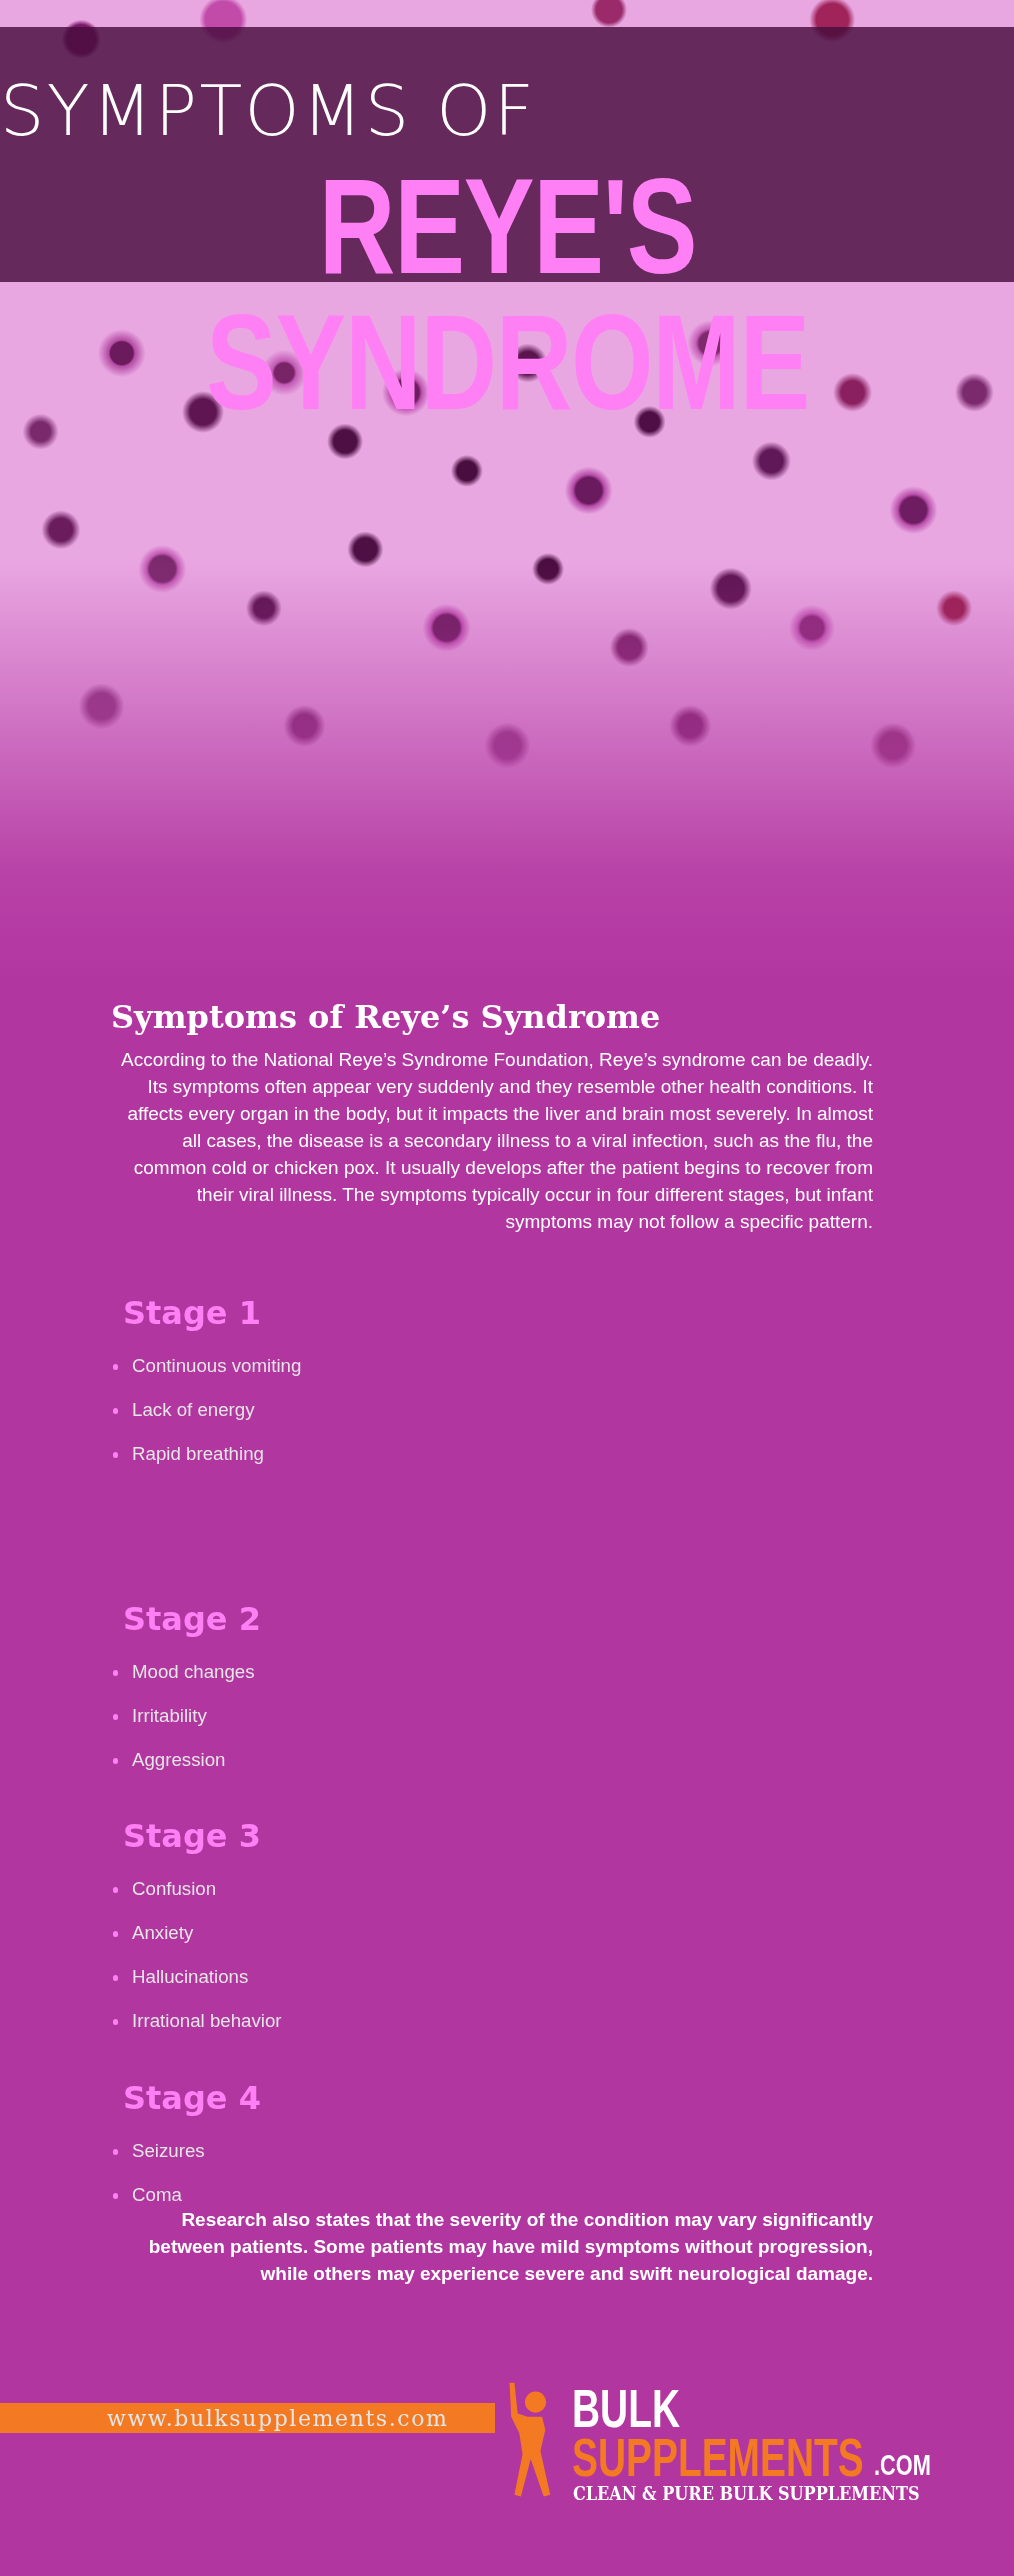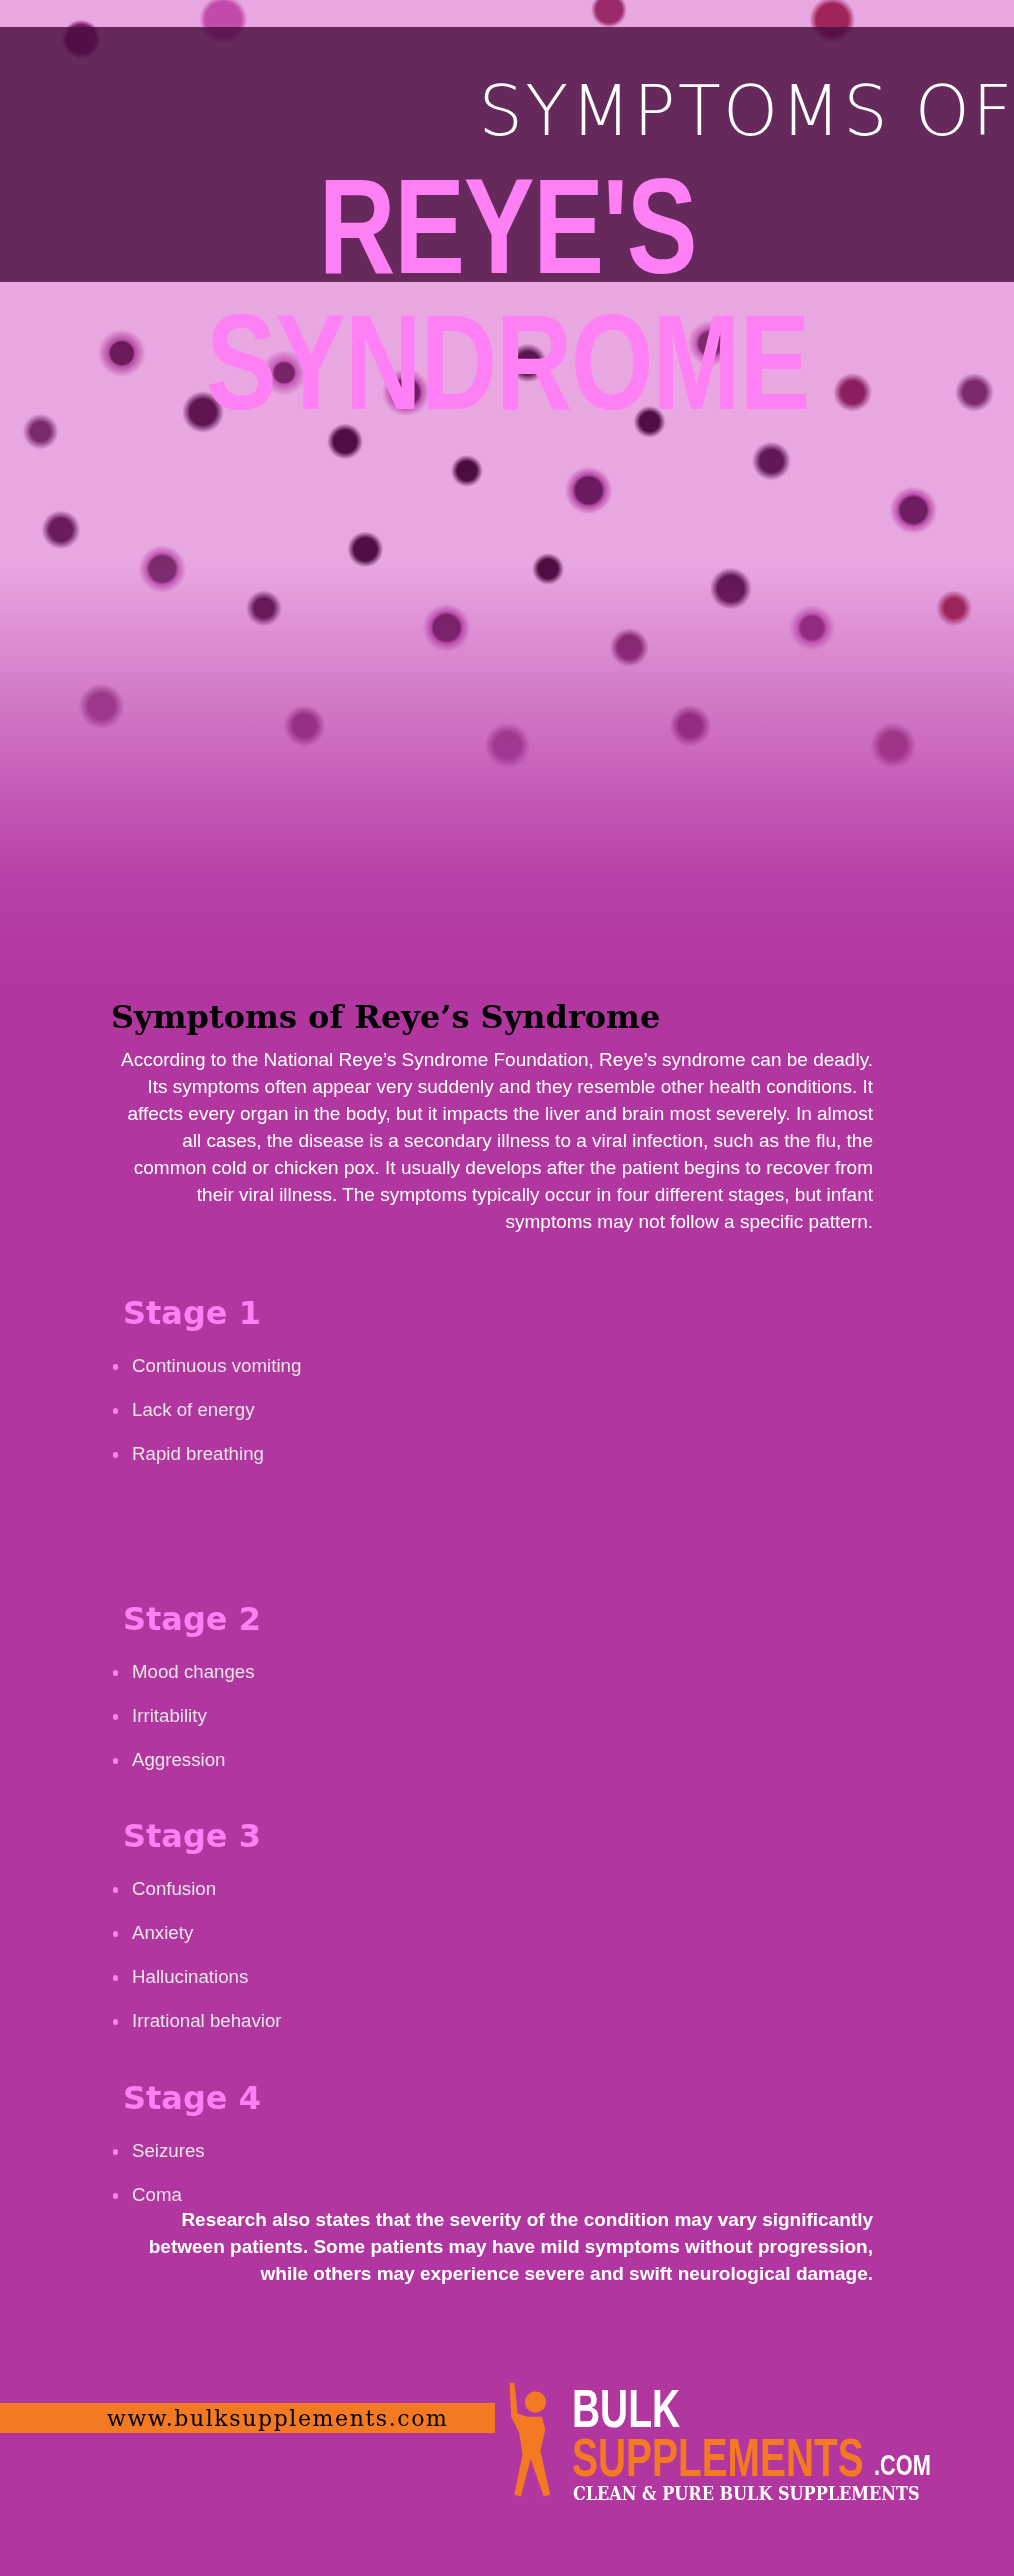--- a/index.html
+++ b/index.html
@@ -68,21 +68,21 @@
     .title-band {
       position: absolute;
       left: 0; top: 27px;
       width: 1015px;
       height: 255px;
       background: rgba(72, 14, 62, 0.82);
     }
     .title-small {
       position: absolute;
       left: 0; right: 0; top: 49px;
-      text-align: right;
+      text-align: left;
       color: #ffffff;
       font-family: "DejaVu Sans", sans-serif;
       font-weight: 300;
       font-size: 70px;
       letter-spacing: 2.4px;
       line-height: 1;
     }
     .title-big {
       position: absolute;
       left: 0; right: 0; top: 131px;
@@ -95,21 +95,21 @@
       letter-spacing: -1.6px;
       transform: scaleX(0.78);
       transform-origin: center;
     }
     .content {
       position: absolute;
       left: 111px; top: 998px;
       width: 795px;
     }
     .section-title {
-      color: #000000;
+      color: #ffffff;
       font-family: "DejaVu Serif", serif;
       font-size: 32px;
       margin: 0;
       line-height: 1.2;
     }
     .para {
       color: #ffffff;
       font-family: "Liberation Sans", sans-serif;
       font-size: 19px;
       line-height: 27px;
@@ -149,21 +149,21 @@
     .footer-bar {
       position: absolute;
       left: 0; top: 2403px;
       width: 495px;
       height: 30px;
       background: #f37a22;
     }
     .footer-url {
       position: absolute;
       left: 107px; top: 2404px;
-      color: #000000;
+      color: #e5e5e5;
       font-family: "DejaVu Serif", serif;
       font-size: 22px;
       letter-spacing: 1.6px;
       line-height: 29px;
       text-align: center;
     }
     .logo-figure {
       position: absolute;
       left: 503px; top: 2381px;
       width: 57px; height: 122px;

